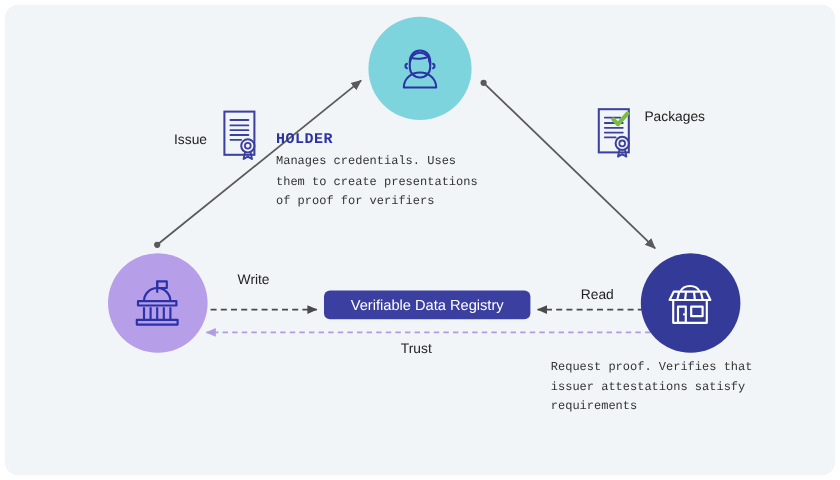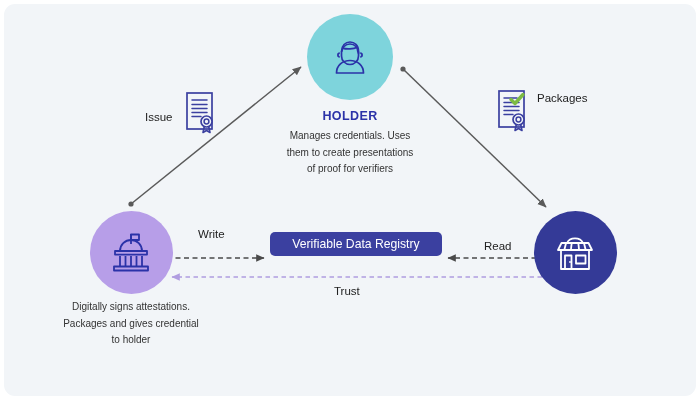--- a/index.html
+++ b/index.html
@@ -25,21 +25,21 @@
   }
   .svg-layer {
     position: absolute;
     left: 0;
     top: 0;
     width: 692px;
     height: 392px;
   }
   .node {
     position: absolute;
-    text-align: center;
+    font-family: Liberation Mono, monospace;
   }
   .circle {
     border-radius: 50%;
     margin: 0 auto;
     display: flex;
     align-items: center;
     justify-content: center;
   }
   .node-title {
     font-weight: bold;
@@ -84,21 +84,21 @@
     width: 232px;
   }
   #node-verifier .circle {
     width: 83px;
     height: 83px;
     background: #343a97;
   }
   .registry {
     position: absolute;
     left: 266px;
-    top: 228px;
+    top: 238px;
     width: 172px;
     height: 24px;
     background: #3b40a0;
     border-radius: 5px;
     color: #ffffff;
     font-size: 12.2px;
     display: flex;
     align-items: center;
     justify-content: center;
     box-sizing: border-box;
@@ -188,42 +188,42 @@
           <rect x="7" y="21" width="32" height="3.6"></rect>
           <line x1="12" y1="26" x2="12" y2="36"></line>
           <line x1="17.5" y1="26" x2="17.5" y2="36"></line>
           <line x1="23" y1="26" x2="23" y2="36"></line>
           <line x1="28.5" y1="26" x2="28.5" y2="36"></line>
           <line x1="34" y1="26" x2="34" y2="36"></line>
           <rect x="6" y="36.5" width="34" height="4"></rect>
         </g>
       </svg>
     </div>
-    <div class="node-desc">Digitally signs attestations.
-Packages and gives credential
-to holder</div>
   </div>
 
   <div class="node" id="node-verifier">
     <div class="circle">
       <svg width="46" height="46" viewBox="0 0 46 46">
         <g fill="none" stroke="#ffffff" stroke-width="1.8" stroke-linejoin="round">
           <path d="M15 13 a8.5 7 0 0 1 16 0"></path>
           <path d="M6 20 l3.5 -7 h27 l3.5 7 z"></path>
           <line x1="14" y1="13.2" x2="12.3" y2="20"></line>
           <line x1="19.7" y1="13.2" x2="18.9" y2="20"></line>
           <line x1="26.3" y1="13.2" x2="27.1" y2="20"></line>
           <line x1="32" y1="13.2" x2="33.7" y2="20"></line>
           <path d="M9 20 v19 h28 v-19"></path>
           <rect x="13" y="25.5" width="6.5" height="13.5"></rect>
           <rect x="24" y="25.5" width="9.5" height="8"></rect>
         </g>
         <circle cx="18" cy="32" r="0.9" fill="#ffffff"></circle>
       </svg>
     </div>
+    <div class="node-desc">Request proof. Verifies that
+issuer attestations satisfy
+requirements</div>
   </div>
 
   <div class="registry">
     <span>Verifiable Data Registry</span>
   </div>
 
   <div class="edge-label" id="label-write">Write</div>
   <div class="edge-label" id="label-read">Read</div>
   <div class="edge-label" id="label-trust">Trust</div>
   <div class="edge-label" id="label-issue">Issue</div>

